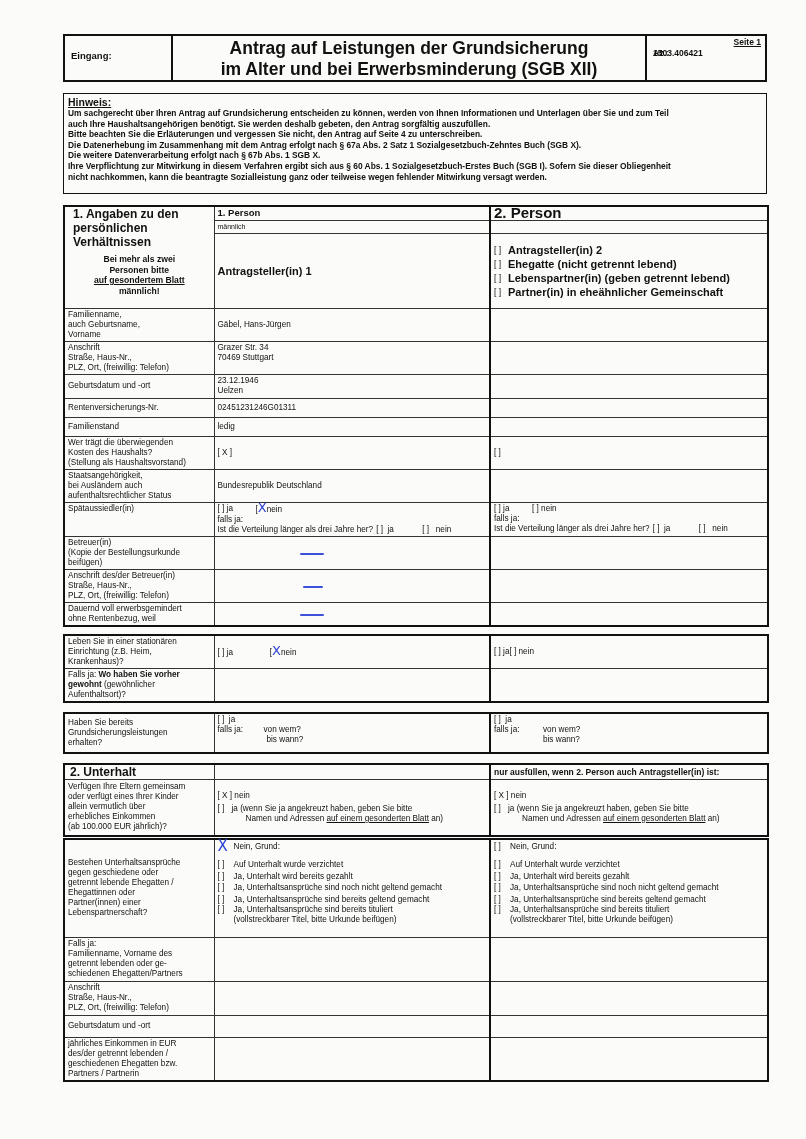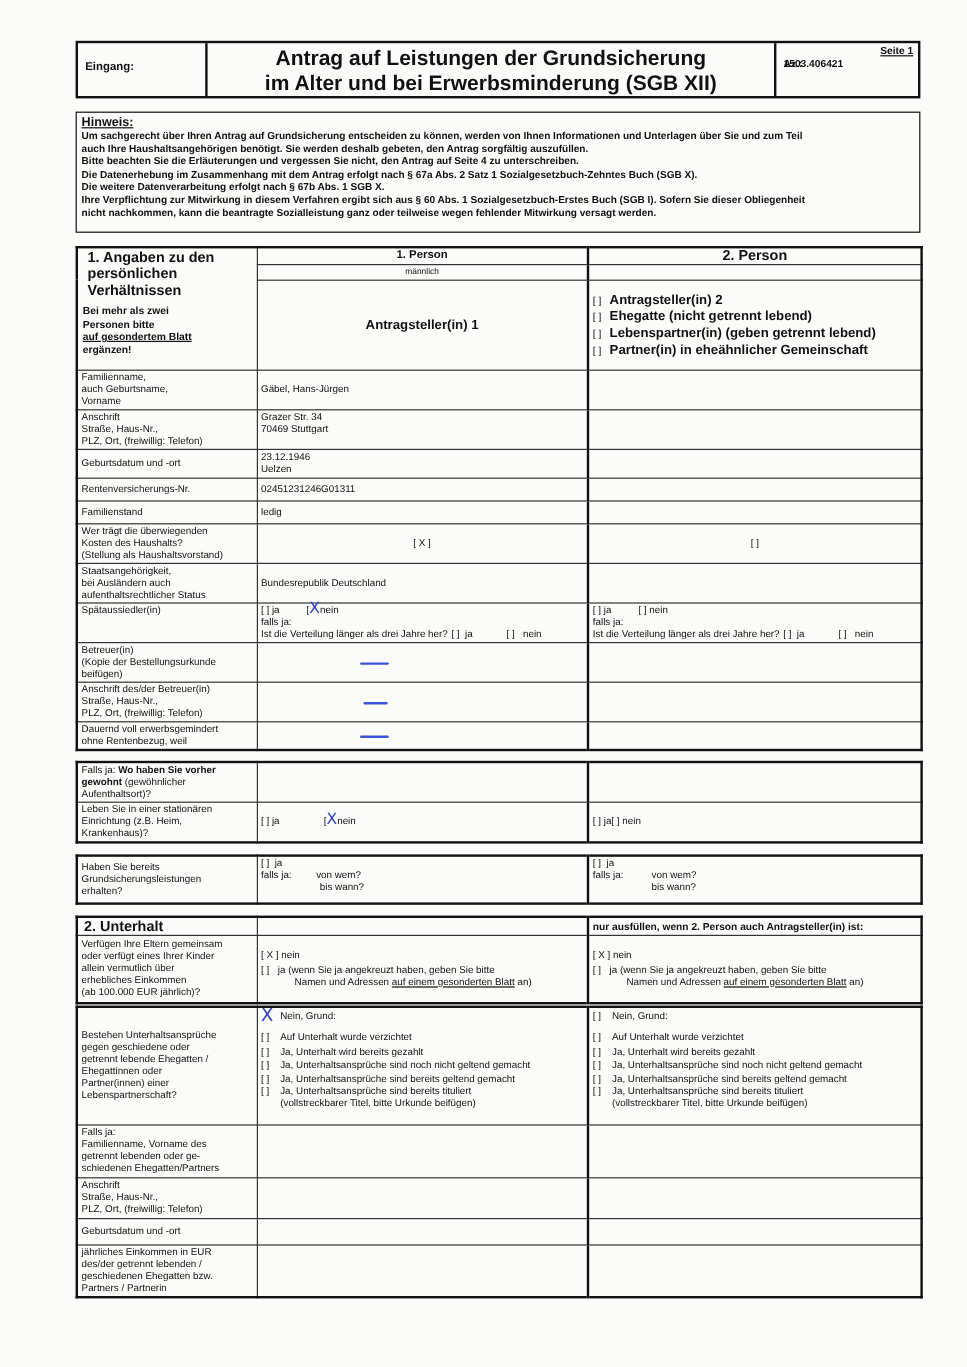--- a/index.html
+++ b/index.html
@@ -20,21 +20,21 @@
   .hinweis { position: absolute; left: 0; top: 59px; width: 704px; height: 101px; border: 1.5px solid #111; padding: 2px 4px; font-size: 8.4px; font-weight: bold; line-height: 10.6px; }
   .hinweis .ht { font-size: 10.5px; text-decoration: underline; line-height: 12px; }
 
   
   table { border-collapse: collapse; position: absolute; left: 0; width: 704px; table-layout: fixed; }
   td { border: 1px solid #333; font-size: 8.2px; line-height: 10px; vertical-align: middle; padding: 1px 3px; }
   td.c0 { width: 150px; }
   td.c1 { width: 276px; border-right: 2px solid #111; }
   td.c2 { width: 278px; }
   table.outer { border: 2px solid #111; }
-  .center { text-align: center; }
+  .center { text-align: left; }
   .bold { font-weight: bold; }
   .ul { text-decoration: underline; }
   .cb { display: inline-block; white-space: pre; }
   .x-hand { color: #2a3fd6; font-weight: normal; font-size: 13px; font-family: "DejaVu Sans", sans-serif; line-height: 8px; }
   .dash-hand { display: inline-block; width: 24px; height: 1.5px; background: #3b52d9; border-radius: 1px; }
   .row-flex { display: flex; }
   .opt { display: flex; font-size: 8.2px; line-height: 11.4px; }
   .opt .b { width: 16px; }
   .big-opt { display: flex; font-size: 11px; font-weight: bold; line-height: 14px; }
   .big-opt .b { width: 14px; font-size: 8.5px; font-weight: normal; }
@@ -66,29 +66,29 @@
     <div>Die weitere Datenverarbeitung erfolgt nach § 67b Abs. 1 SGB X.</div>
     <div>Ihre Verpflichtung zur Mitwirkung in diesem Verfahren ergibt sich aus § 60 Abs. 1 Sozialgesetzbuch-Erstes Buch (SGB I). Sofern Sie dieser Obliegenheit</div>
     <div>nicht nachkommen, kann die beantragte Sozialleistung ganz oder teilweise wegen fehlender Mitwirkung versagt werden.</div>
   </div>
 
   <table class="outer" style="top:171px;">
     <tbody>
         <tr style="height:14px;">
       <td class="c0" rowspan="3" style="vertical-align:top; padding:0 4px;">
         <div style="font-size:12px; font-weight:bold; line-height:14px; padding-left:4px;">1.  Angaben zu den persönlichen Verhältnissen</div>
-        <div style="font-weight:bold; font-size:8.6px; line-height:10.5px; margin-top:5px;">
+        <div style="text-align:center; font-weight:bold; font-size:8.6px; line-height:10.5px; margin-top:5px;">
           <div>Bei mehr als zwei</div>
           <div>Personen bitte</div>
           <div class="ul">auf gesondertem Blatt</div>
-          <div>ergänzen!</div>
+          <div>männlich!</div>
         </div>
       </td>
       <td class="c1 center bold" style="font-size:9.5px;">1. Person</td>
-      <td class="c2 center bold" style="font-size:12px;margin-left:32px;">2. Person</td>
+      <td class="c2 center bold" style="font-size:15px;margin-left:32px;">2. Person</td>
     </tr>
     <tr style="height:13px;">
       <td class="c1 center" style="font-size:7px;">männlich</td>
       <td class="c2 center" style="font-size:7px;"></td>
     </tr>
     <tr style="height:75px;">
       <td class="c1 center bold" style="font-size:11px;">Antragsteller(in) 1</td>
       <td class="c2" style="padding-left:3px;">
         <div class="big-opt">
               <span class="b">[ ]</span>
@@ -203,33 +203,33 @@
 ohne Rentenbezug, weil</td>
       <td class="c1" style="padding-left:85px;"><span class="dash-hand"></span></td>
       <td class="c2"></td>
     </tr>
   </tbody>
     </table>
 
   <table class="outer" style="top:600px;">
     <tbody>
         <tr style="height:33px;">
-      <td class="c0"><span>Falls ja: </span><b>Wo haben Sie vorher gewohnt</b><span> (gewöhnlicher Aufenthaltsort)?</span></td>
-      <td class="c1"></td>
-      <td class="c2"></td>
-    </tr>
-    <tr style="height:33px;">
       <td class="c0" style="white-space:pre-line;">Leben Sie in einer stationären
 Einrichtung (z.B. Heim,
 Krankenhaus)?</td>
       <td class="c1">
         <span style="display:inline-block;width:50px;">[ ] ja</span>
         <span>[<span class="x-hand">X</span><span>nein</span></span>
       </td>
       <td class="c2">[ ] ja[ ] nein</td>
+    </tr>
+    <tr style="height:33px;">
+      <td class="c0"><span>Falls ja: </span><b>Wo haben Sie vorher gewohnt</b><span> (gewöhnlicher Aufenthaltsort)?</span></td>
+      <td class="c1"></td>
+      <td class="c2"></td>
     </tr>
   </tbody>
     </table>
 
   <table class="outer" style="top:678px;">
     <tbody>
         <tr style="height:40px;">
       <td class="c0" style="white-space:pre-line;">Haben Sie bereits
 Grundsicherungsleistungen
 erhalten?</td>

